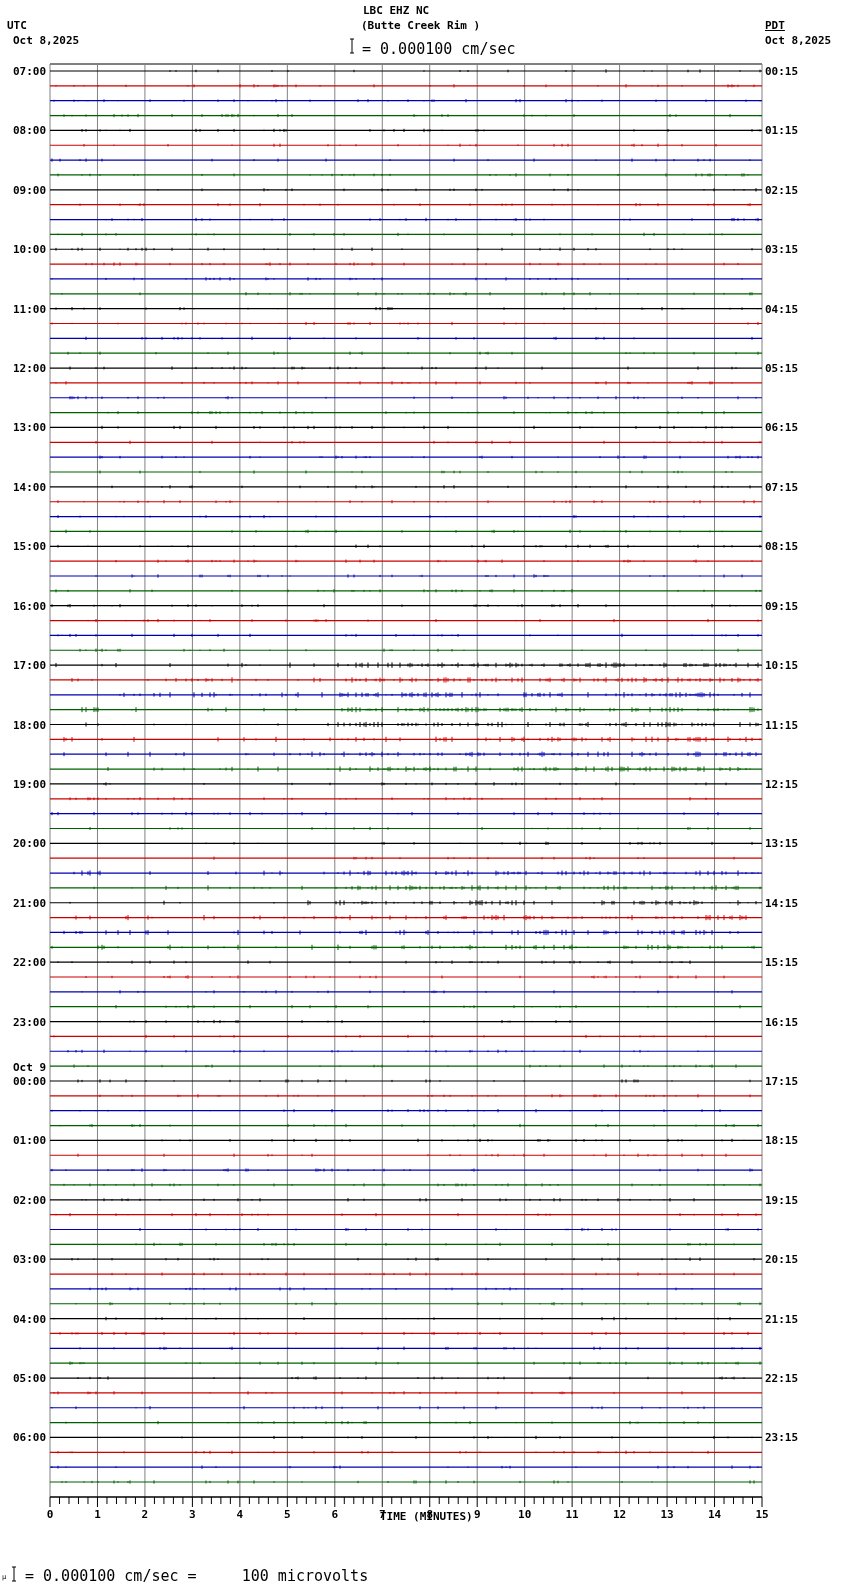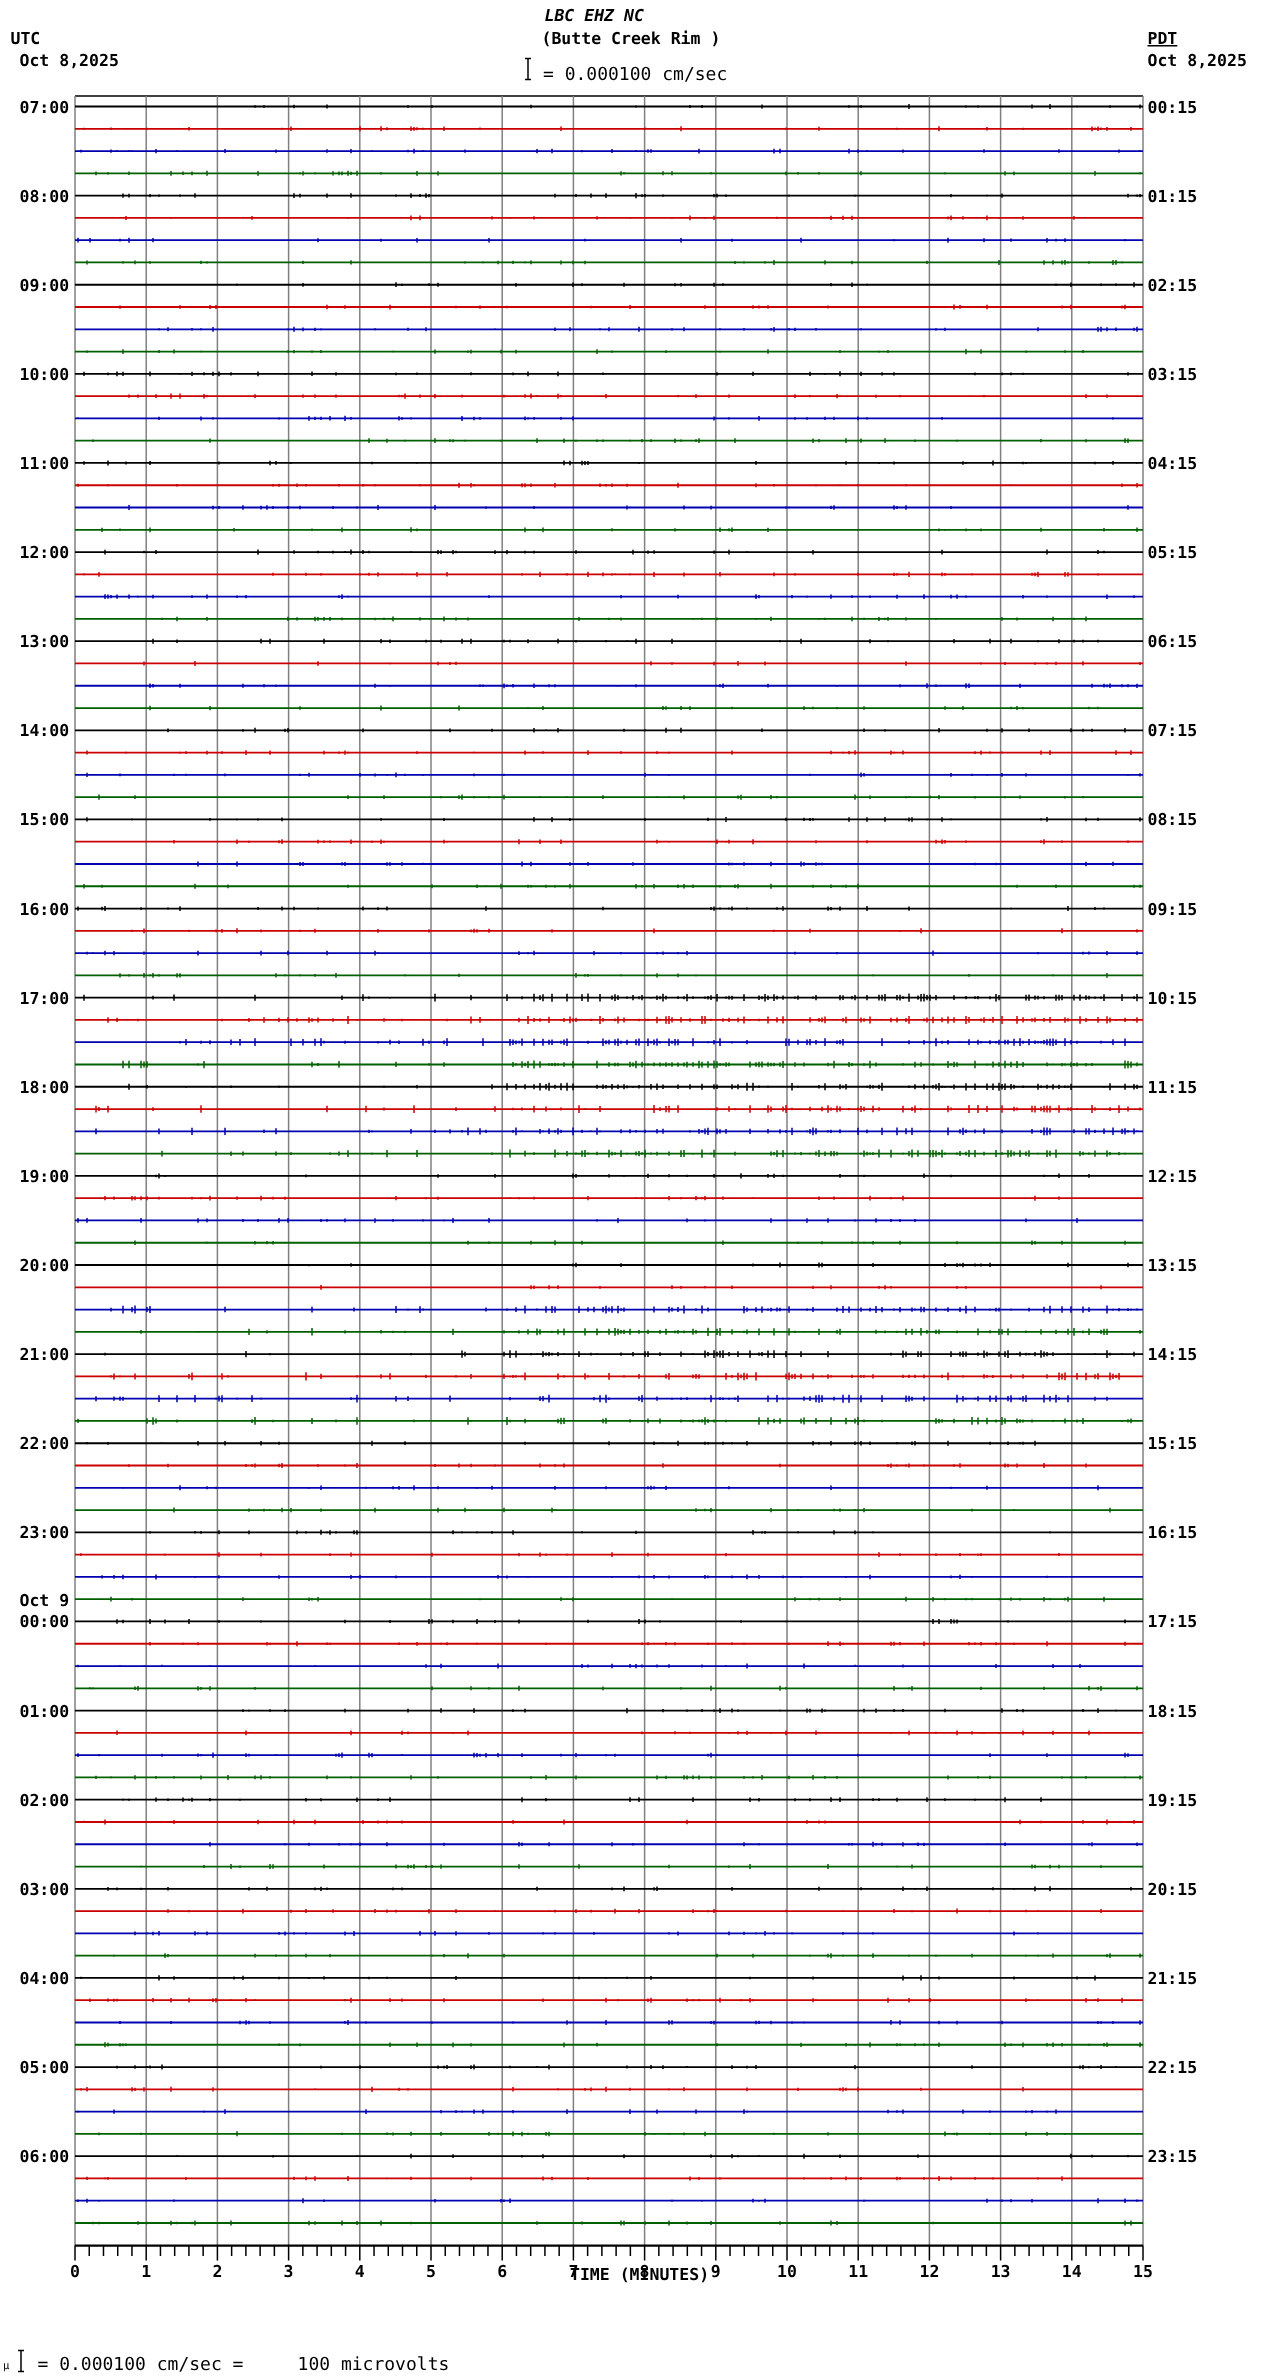--- a/index.html
+++ b/index.html
@@ -1,25 +1,25 @@
 <!DOCTYPE html>
 <html><head>
 <meta charset="utf-8">
 <style>
   html, body { margin:0; padding:0; background:#fff; }
   body { width:850px; height:1584px; position:relative; overflow:hidden;
          font-family:"DejaVu Sans Mono","Liberation Mono",monospace; color:#000; }
   .txt { position:absolute; font-size:11px; font-weight:bold; white-space:pre; line-height:13px; }
-  .small { position:absolute; font-size:12px; white-space:pre; line-height:12px; }
+  .small { position:absolute; font-size:15px; white-space:pre; line-height:12px; }
   #plot { position:absolute; left:0; top:0; }
 </style>
 </head>
 <body>
 
-<div class="txt" style="left:363px;top:4px;font-style:italic;">LBC EHZ NC</div>
+<div class="txt" style="left:363px;top:4px;">LBC EHZ NC</div>
 <div class="txt" style="left:361px;top:19px;">(Butte Creek Rim )</div>
 <div class="txt" style="left:7px;top:19px;">UTC</div>
 <div class="txt" style="left:13px;top:34px;">Oct 8,2025</div>
 <div class="txt" style="left:765px;top:19px;text-decoration:underline;">PDT</div>
 <div class="txt" style="left:765px;top:34px;">Oct 8,2025</div>
 <div class="small" style="left:362px;top:43px;">= 0.000100 cm/sec</div>
 <svg style="position:absolute;left:348px;top:38px;" width="8" height="16">
   <line x1="4" y1="1" x2="4" y2="15" stroke="#000" stroke-width="1"></line>
   <line x1="2" y1="1" x2="6" y2="1" stroke="#000"></line>
     <line x1="2" y1="15" x2="6" y2="15" stroke="#000"></line>

